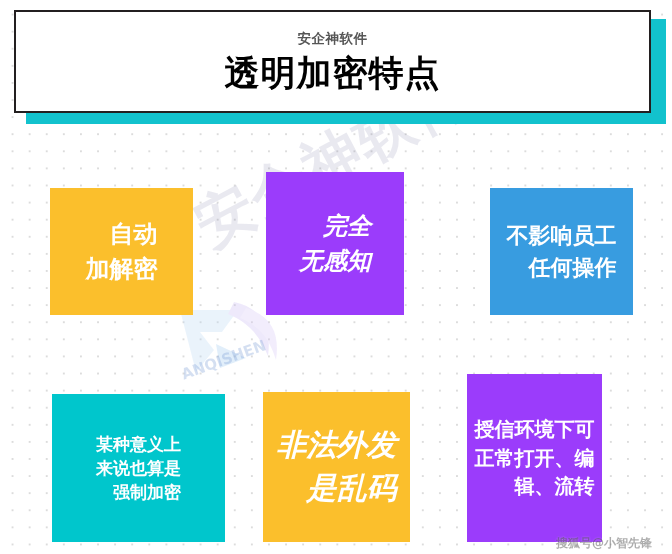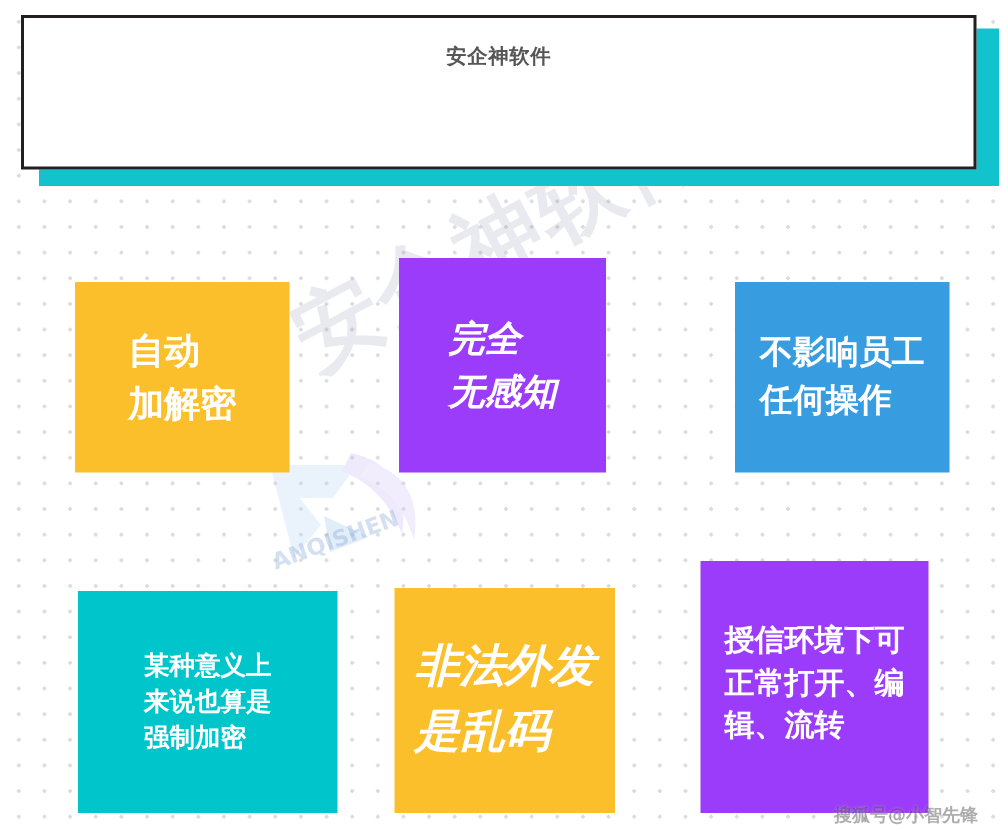--- a/index.html
+++ b/index.html
@@ -106,38 +106,38 @@
     letter-spacing: 1px;
     line-height: 1.08;
   }
 
   
   .card {
     position: absolute;
     display: flex;
     align-items: center;
     justify-content: center;
-    text-align: left;
+    text-align: right;
     color: #ffffff;
     font-weight: bold;
     box-sizing: border-box;
   }
   .card .card-text {
     white-space: pre-line;
     line-height: 1.42;
   }
 
   
   #card-0 { left: 50px;  top: 188px; width: 143px; height: 127px; font-size: 24px; }
   #card-1 { left: 266px; top: 172px; width: 138px; height: 143px; font-size: 24px; }
   #card-2 { left: 490px; top: 188px; width: 143px; height: 127px; font-size: 22px; }
   
   #card-3 { left: 52px;  top: 394px; width: 173px; height: 148px; font-size: 17px; }
   #card-4 { left: 263px; top: 392px; width: 147px; height: 150px; font-size: 30px; font-style: italic; }
-  #card-5 { left: 467px; top: 374px; width: 152px; height: 168px; font-size: 20px; font-family: Liberation Mono, monospace; }
+  #card-5 { left: 467px; top: 374px; width: 135px; height: 168px; font-size: 20px; }
 </style>
 </head>
 <body>
 
 <div id="slide">
 
   <div class="wm-diagonal">安企神软件</div>
 
   <div class="wm-logo">
     <svg width="150" height="86" viewBox="0 0 150 86" xmlns="http://www.w3.org/2000/svg">
@@ -149,20 +149,21 @@
       </g>
       <g opacity="0.32" transform="rotate(-20 12 76)">
         <text x="6" y="80" font-family="'DejaVu Sans','Liberation Sans',sans-serif" font-size="15" font-weight="bold" fill="#7d9ed6">ANQISHEN</text>
       </g>
     </svg>
   </div>
 
   <div class="header-shadow"></div>
   <div class="header-box">
     <div class="header-sub">安企神软件</div>
+    <div class="header-title">透明加密特点</div>
   </div>
 
   <div class="card" id="card-0" style="background-color: rgb(251, 191, 44);">
     <span class="card-text">自动
 加解密</span>
   </div>
   <div class="card" id="card-1" style="background-color: rgb(155, 60, 251); font-style: italic;">
     <span class="card-text">完全
 无感知</span>
   </div>

